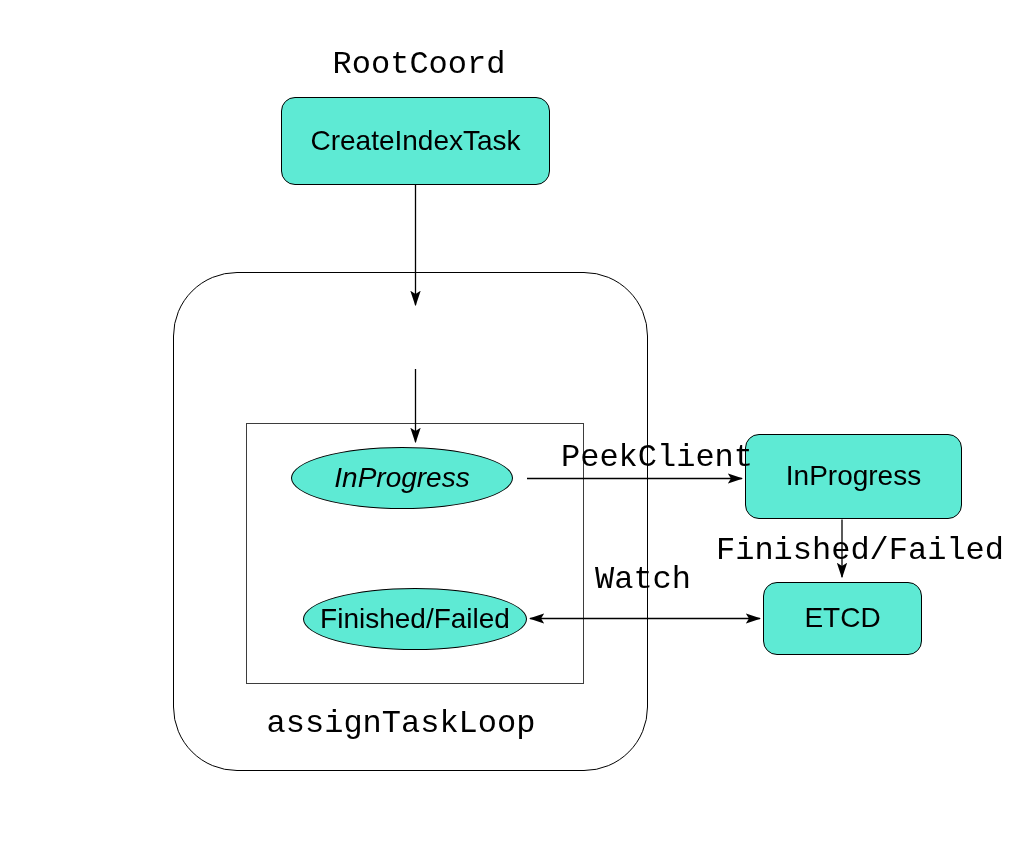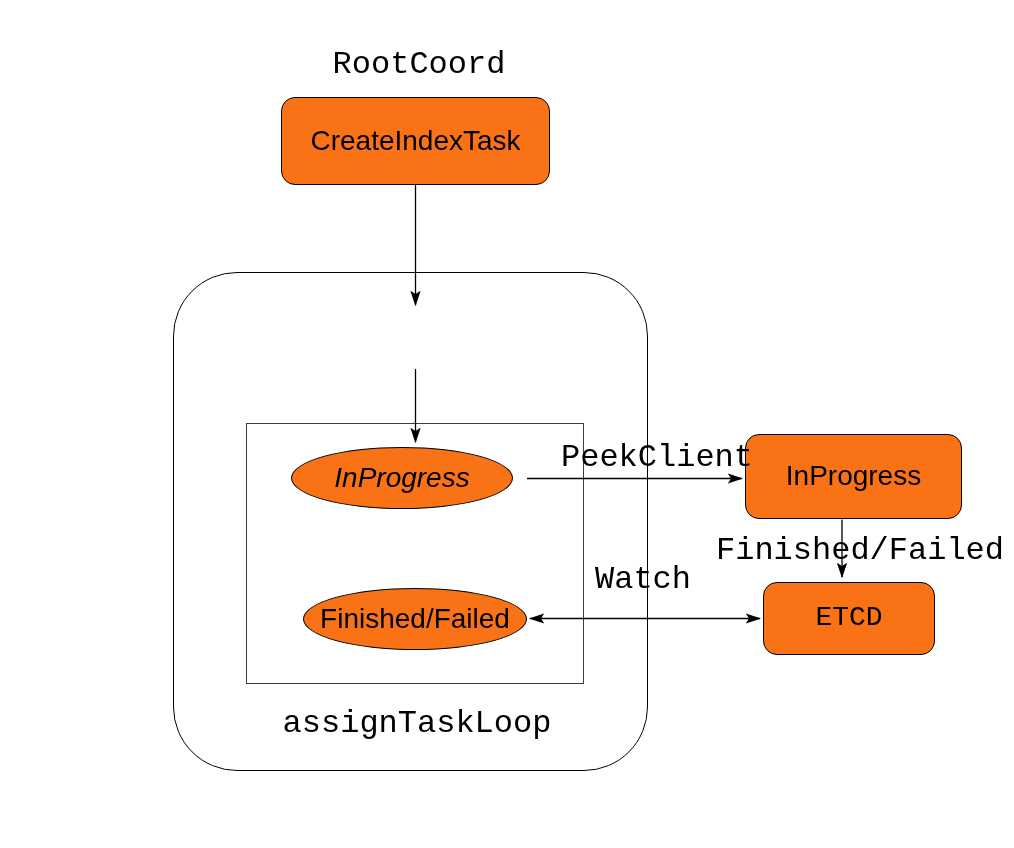--- a/index.html
+++ b/index.html
@@ -28,52 +28,52 @@
     border-radius: 64px;
   }
   .container.inner {
     left: 246px; top: 423px; width: 338px; height: 261px;
     border-color: #3d3d3d;
   }
   
   .shape {
     position: absolute;
     box-sizing: border-box;
-    background: #f97316;
+    background: #5eead4;
     border: 1.5px solid #000000;
     display: flex;
     align-items: center;
     justify-content: center;
     font-size: 28px;
     line-height: 1.15;
     white-space: nowrap;
   }
   .rounded-box { border-radius: 14px; }
   .ellipse { border-radius: 50%; border-width: 1.3px; }
 
   .node-create-index-task { left: 281px; top: 97px;  width: 269px; height: 88px; }
   .node-execute-task      { left: 745px; top: 434px; width: 217px; height: 85px; }
-  .node-etcd              { left: 763px; top: 582px; width: 172px; height: 73px; font-family: Liberation Mono, monospace; }
+  .node-etcd              { left: 763px; top: 582px; width: 159px; height: 73px; }
   .node-unissued          { left: 304px; top: 309px; width: 222px; height: 59px; }
   .node-in-progress       { left: 291px; top: 447px; width: 222px; height: 62px; font-style: italic; }
   .node-finished-failed   { left: 303px; top: 588px; width: 224px; height: 62px; }
 
   
   .label {
     position: absolute;
     transform: translate(-50%, -50%);
     font-size: 32px;
     line-height: 1.15;
     white-space: nowrap;
     font-family: Liberation Mono, monospace;
   }
   .label-root-coord        { left: 419px; top: 65px;  }
   .label-index-node        { left: 848px; top: 411px; }
   .label-index-coord       { left: 91px;  top: 522px; }
-  .label-assign-task-loop  { left: 417px; top: 724px; }
+  .label-assign-task-loop  { left: 401px; top: 724px; }
   .label-peek-client       { left: 657px; top: 458px; text-align: center; }
   .label-finished-failed   { left: 860px; top: 551px; }
   .label-watch             { left: 643px; top: 580px; }
 
   .edges-layer {
     position: absolute;
     left: 0; top: 0;
     width: 1014px; height: 848px;
     pointer-events: none;
   }

